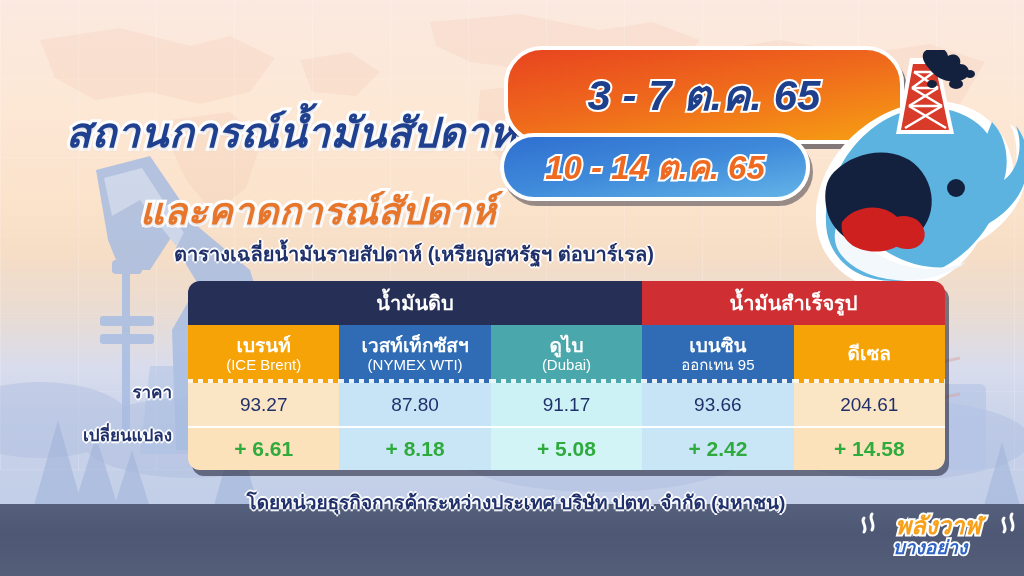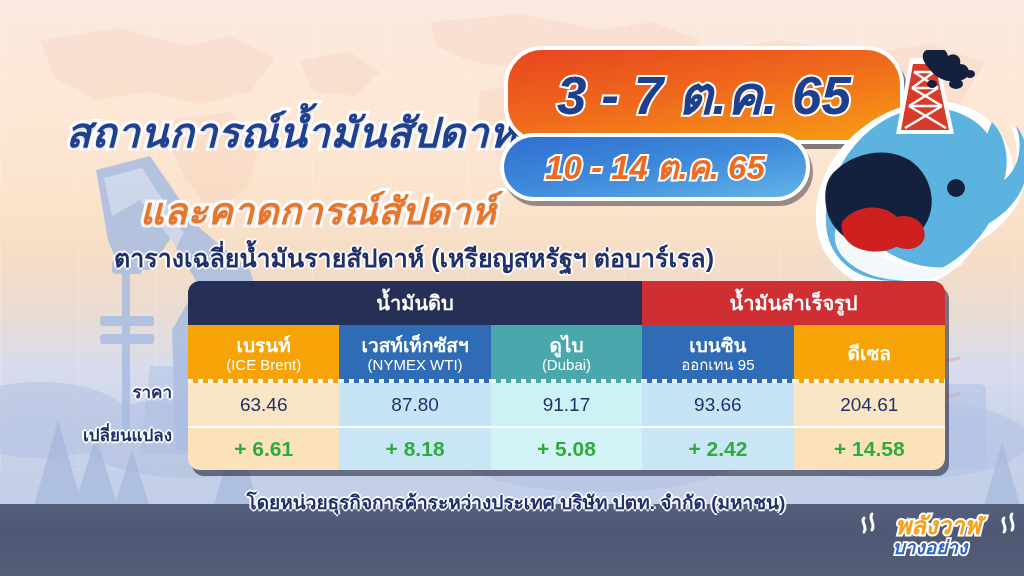--- a/index.html
+++ b/index.html
@@ -72,21 +72,21 @@
     display:flex; align-items:center; justify-content:center;
     font-weight:bold; font-style:italic;
     white-space:nowrap;
     border:4px solid #ffffff;
   }
   .pill-1 {
     left:504px; top:46px; width:400px; height:98px;
     border-radius:38px;
     background:linear-gradient(170deg,#e8441f 0%,#ef6a1c 48%,#f79f13 100%);
     color:#1d3f8c;
-    font-size:53px;
+    font-size:42px;
     box-shadow:3px 5px 0 rgba(30,30,50,.55);
     -webkit-text-stroke:4px #ffffff;
     paint-order:stroke fill;
   }
   .pill-2 {
     left:500px; top:133px; width:310px; height:68px;
     border-radius:34px;
     background:linear-gradient(170deg,#2f6fd0 0%,#3f8ada 50%,#63b4e8 100%);
     color:#ef6a20;
     font-size:33px;
@@ -95,21 +95,21 @@
     paint-order:stroke fill;
   }
 
   
   .whale { position:absolute; left:806px; top:50px; width:222px; height:252px; }
 
   
   .table-caption {
     position:absolute; left:0; top:238px; width:828px;
     text-align:center;
-    font-size:25px; font-weight:bold;
+    font-size:20px; font-weight:bold;
     color:#20306b;
     text-shadow:
        0 2px 0 rgba(255,255,255,.95),
        0 -2px 0 rgba(255,255,255,.95),
        2px 0 0 rgba(255,255,255,.95),
       -2px 0 0 rgba(255,255,255,.95);
     white-space:nowrap;
   }
 
   
@@ -365,21 +365,21 @@
     <div class="group-cell group-crude" style="width:60%">น้ำมันดิบ</div>
     <div class="group-cell group-refined" style="width:40%">น้ำมันสำเร็จรูป</div>
   </div>
 
   <div class="t-row" id="body-cols">
       <div class="col col-0 c-orange" style="width: 20%;">
         <div class="head-cell" style="height: 58px;">
           <div class="h-th">เบรนท์</div>
           <div class="h-en">(ICE Brent)</div>
         </div>
-        <div class="price-cell" style="height: 44px;">63.46</div>
+        <div class="price-cell" style="height: 44px;">93.27</div>
         <div class="chg-cell" style="height: 43px;">+ 6.61</div>
       </div>
       <div class="col col-1 c-blue" style="width: 20%;">
         <div class="head-cell" style="height: 58px;">
           <div class="h-th">เวสท์เท็กซัสฯ</div>
           <div class="h-en">(NYMEX WTI)</div>
         </div>
         <div class="price-cell" style="height: 44px;">87.80</div>
         <div class="chg-cell" style="height: 43px;">+ 8.18</div>
       </div>

